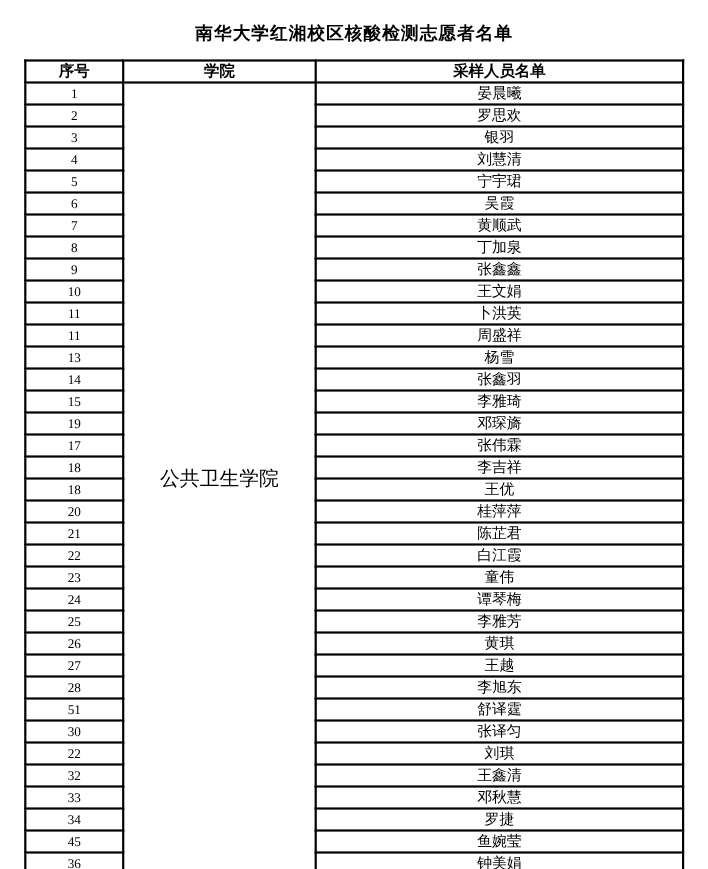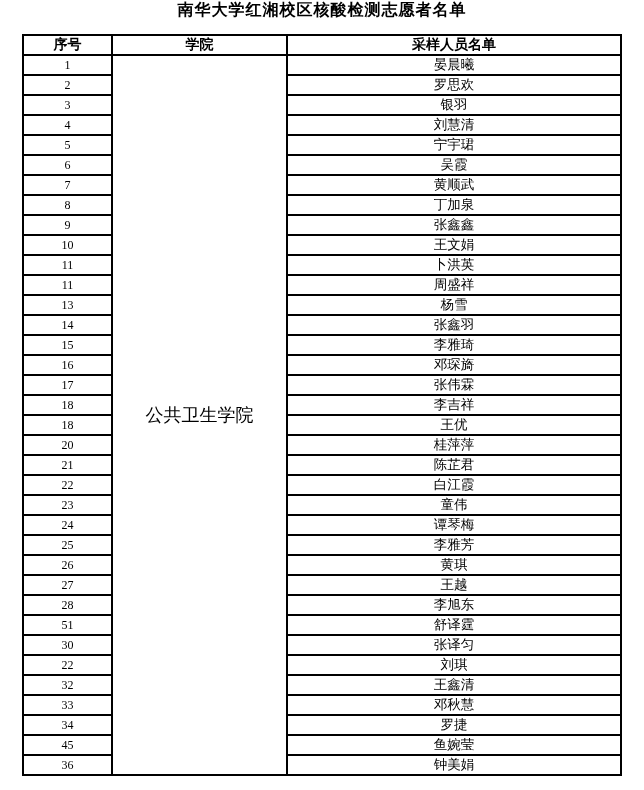--- a/index.html
+++ b/index.html
@@ -10,21 +10,21 @@
   .page {
     position: relative;
     width: 644px;
     height: 790px;
     background: #ffffff;
     color: #000000;
     font-family: "Liberation Serif", "DejaVu Serif", serif;
     overflow: hidden;
   }
   .doc-title {
-    padding-top: 0;
+    padding-top: 20px;
     text-align: center;
     font-size: 16px;
     font-weight: bold;
     letter-spacing: 1px;
   }
   table.volunteer-table {
     border-collapse: collapse;
     table-layout: fixed;
     width: 598px;
     margin: 13px auto 0 auto;
@@ -135,21 +135,21 @@
         </tr>
         <tr>
           <td class="col-no">14</td>
           <td class="col-name">张鑫羽</td>
         </tr>
         <tr>
           <td class="col-no">15</td>
           <td class="col-name">李雅琦</td>
         </tr>
         <tr>
-          <td class="col-no">16</td>
+          <td class="col-no">19</td>
           <td class="col-name">邓琛旖</td>
         </tr>
         <tr>
           <td class="col-no">17</td>
           <td class="col-name">张伟霖</td>
         </tr>
         <tr>
           <td class="col-no">18</td>
           <td class="col-name">李吉祥</td>
         </tr>

